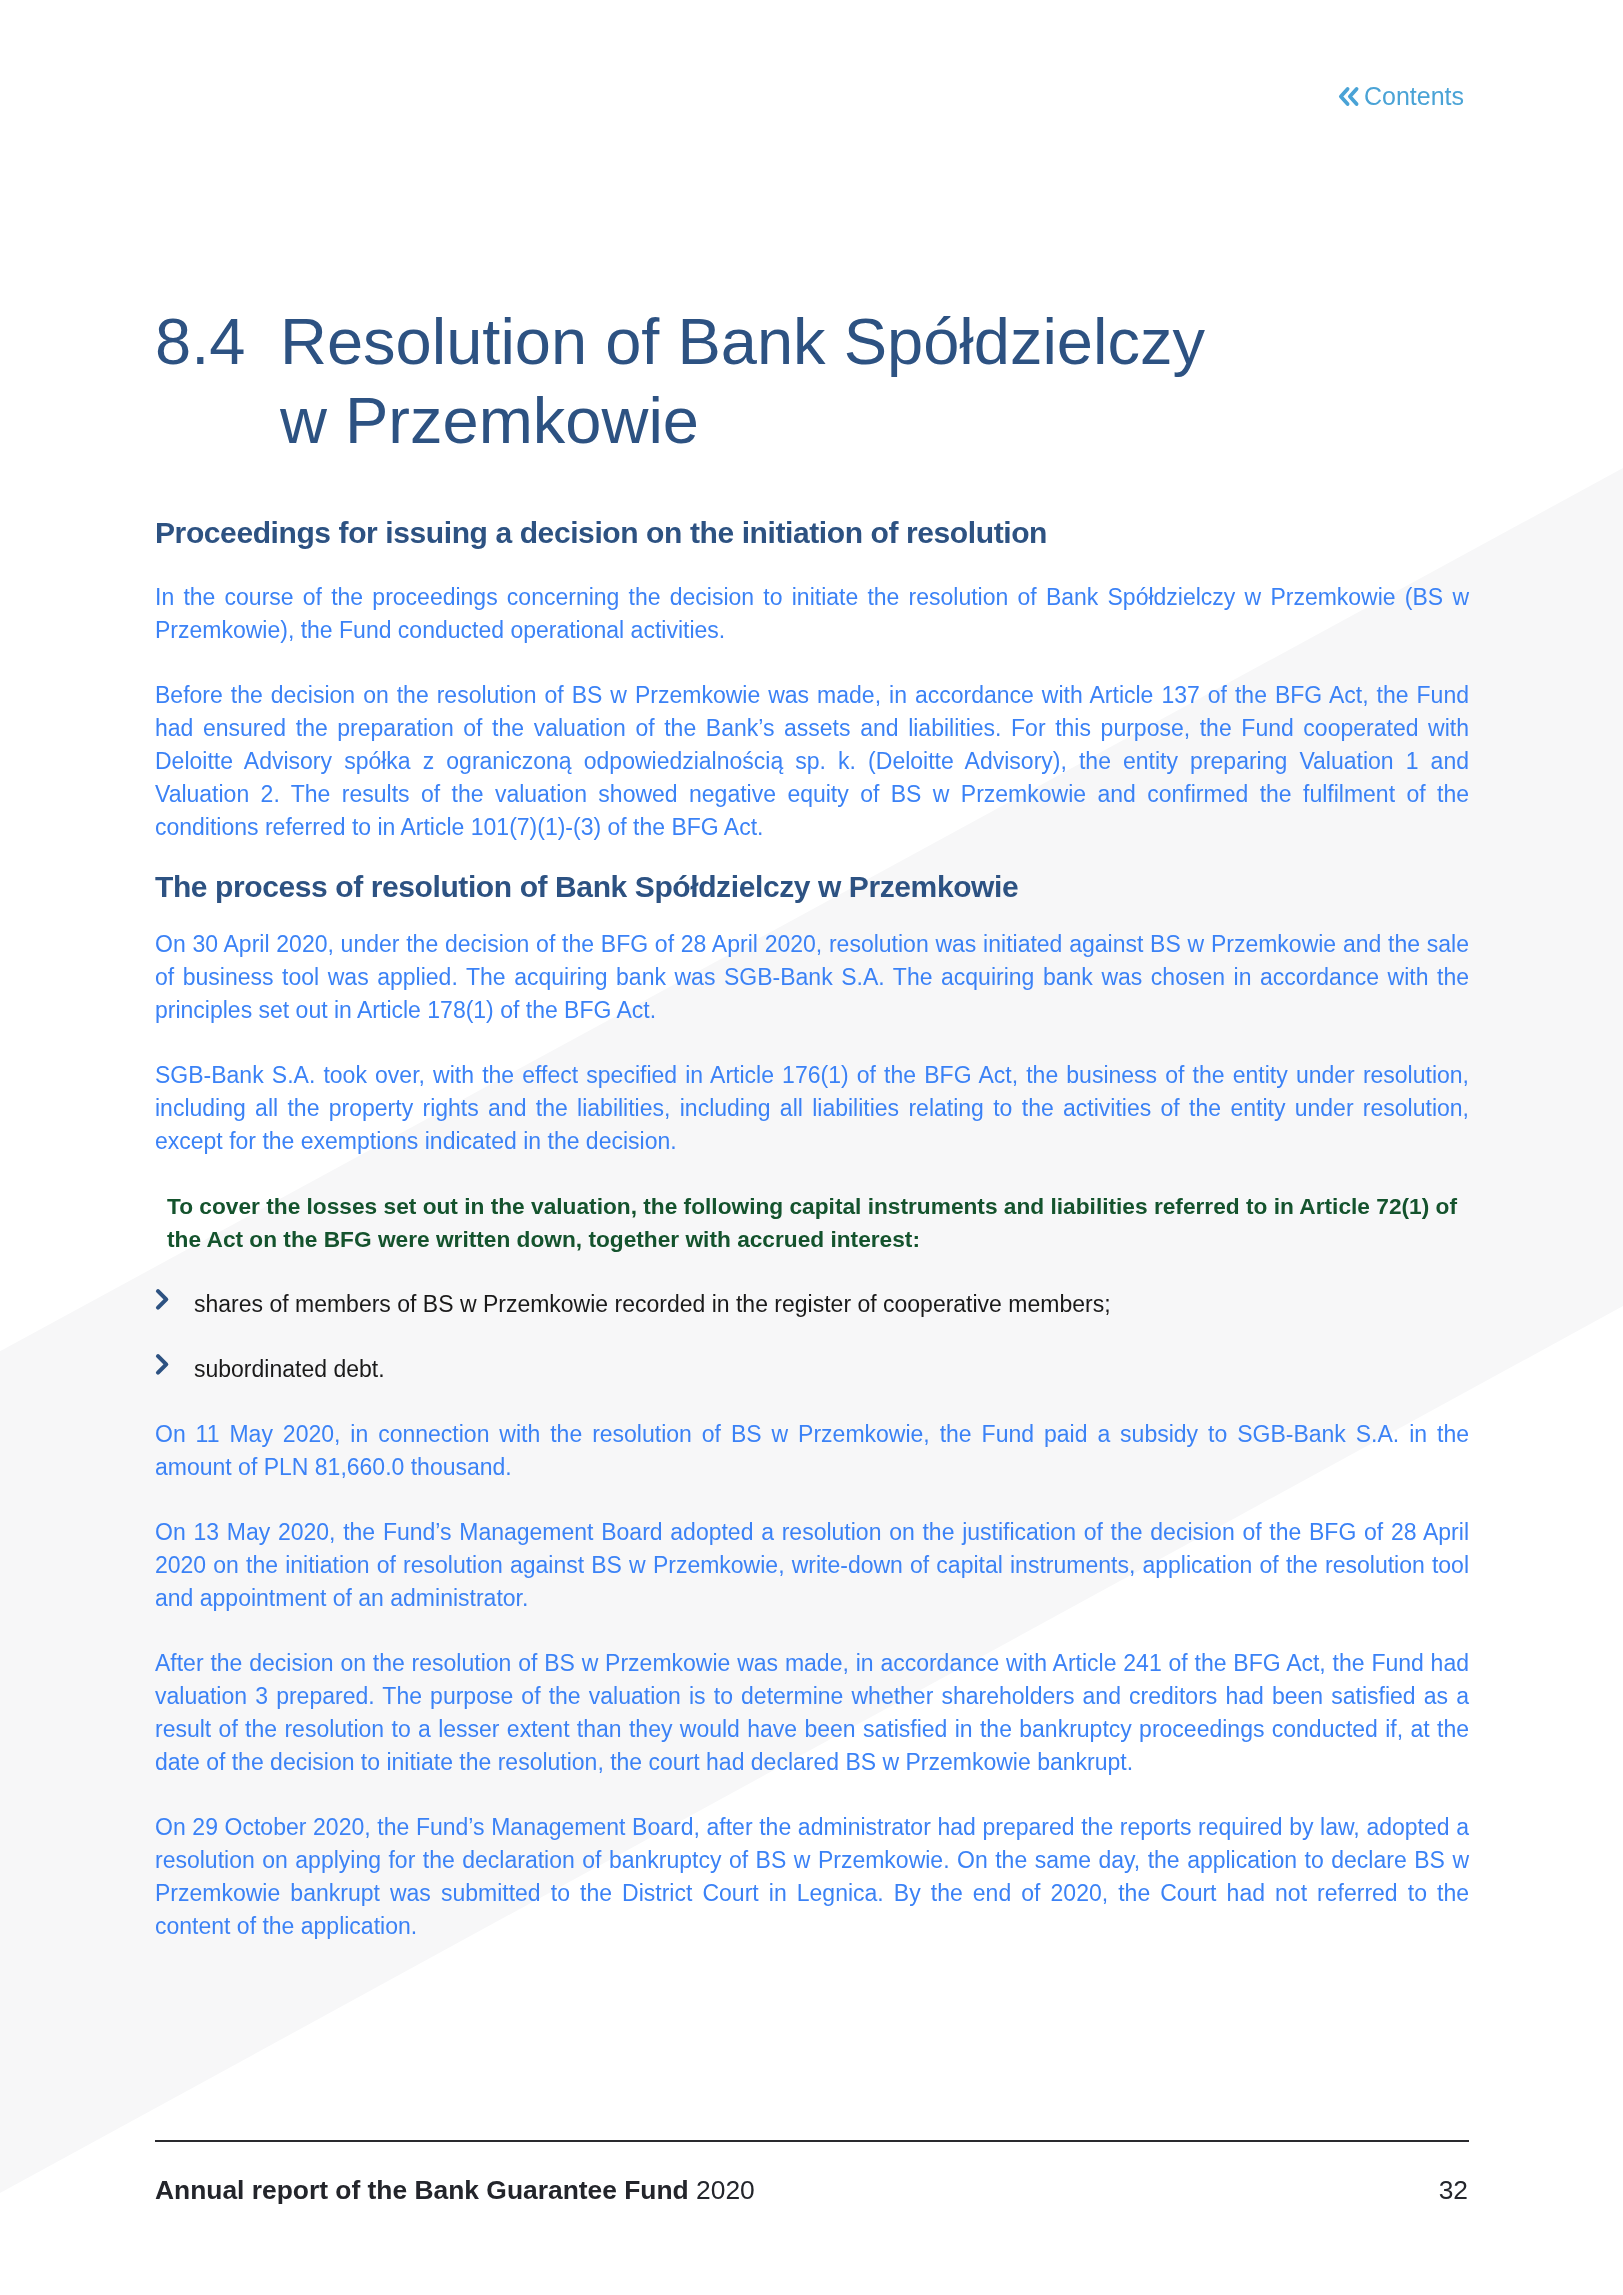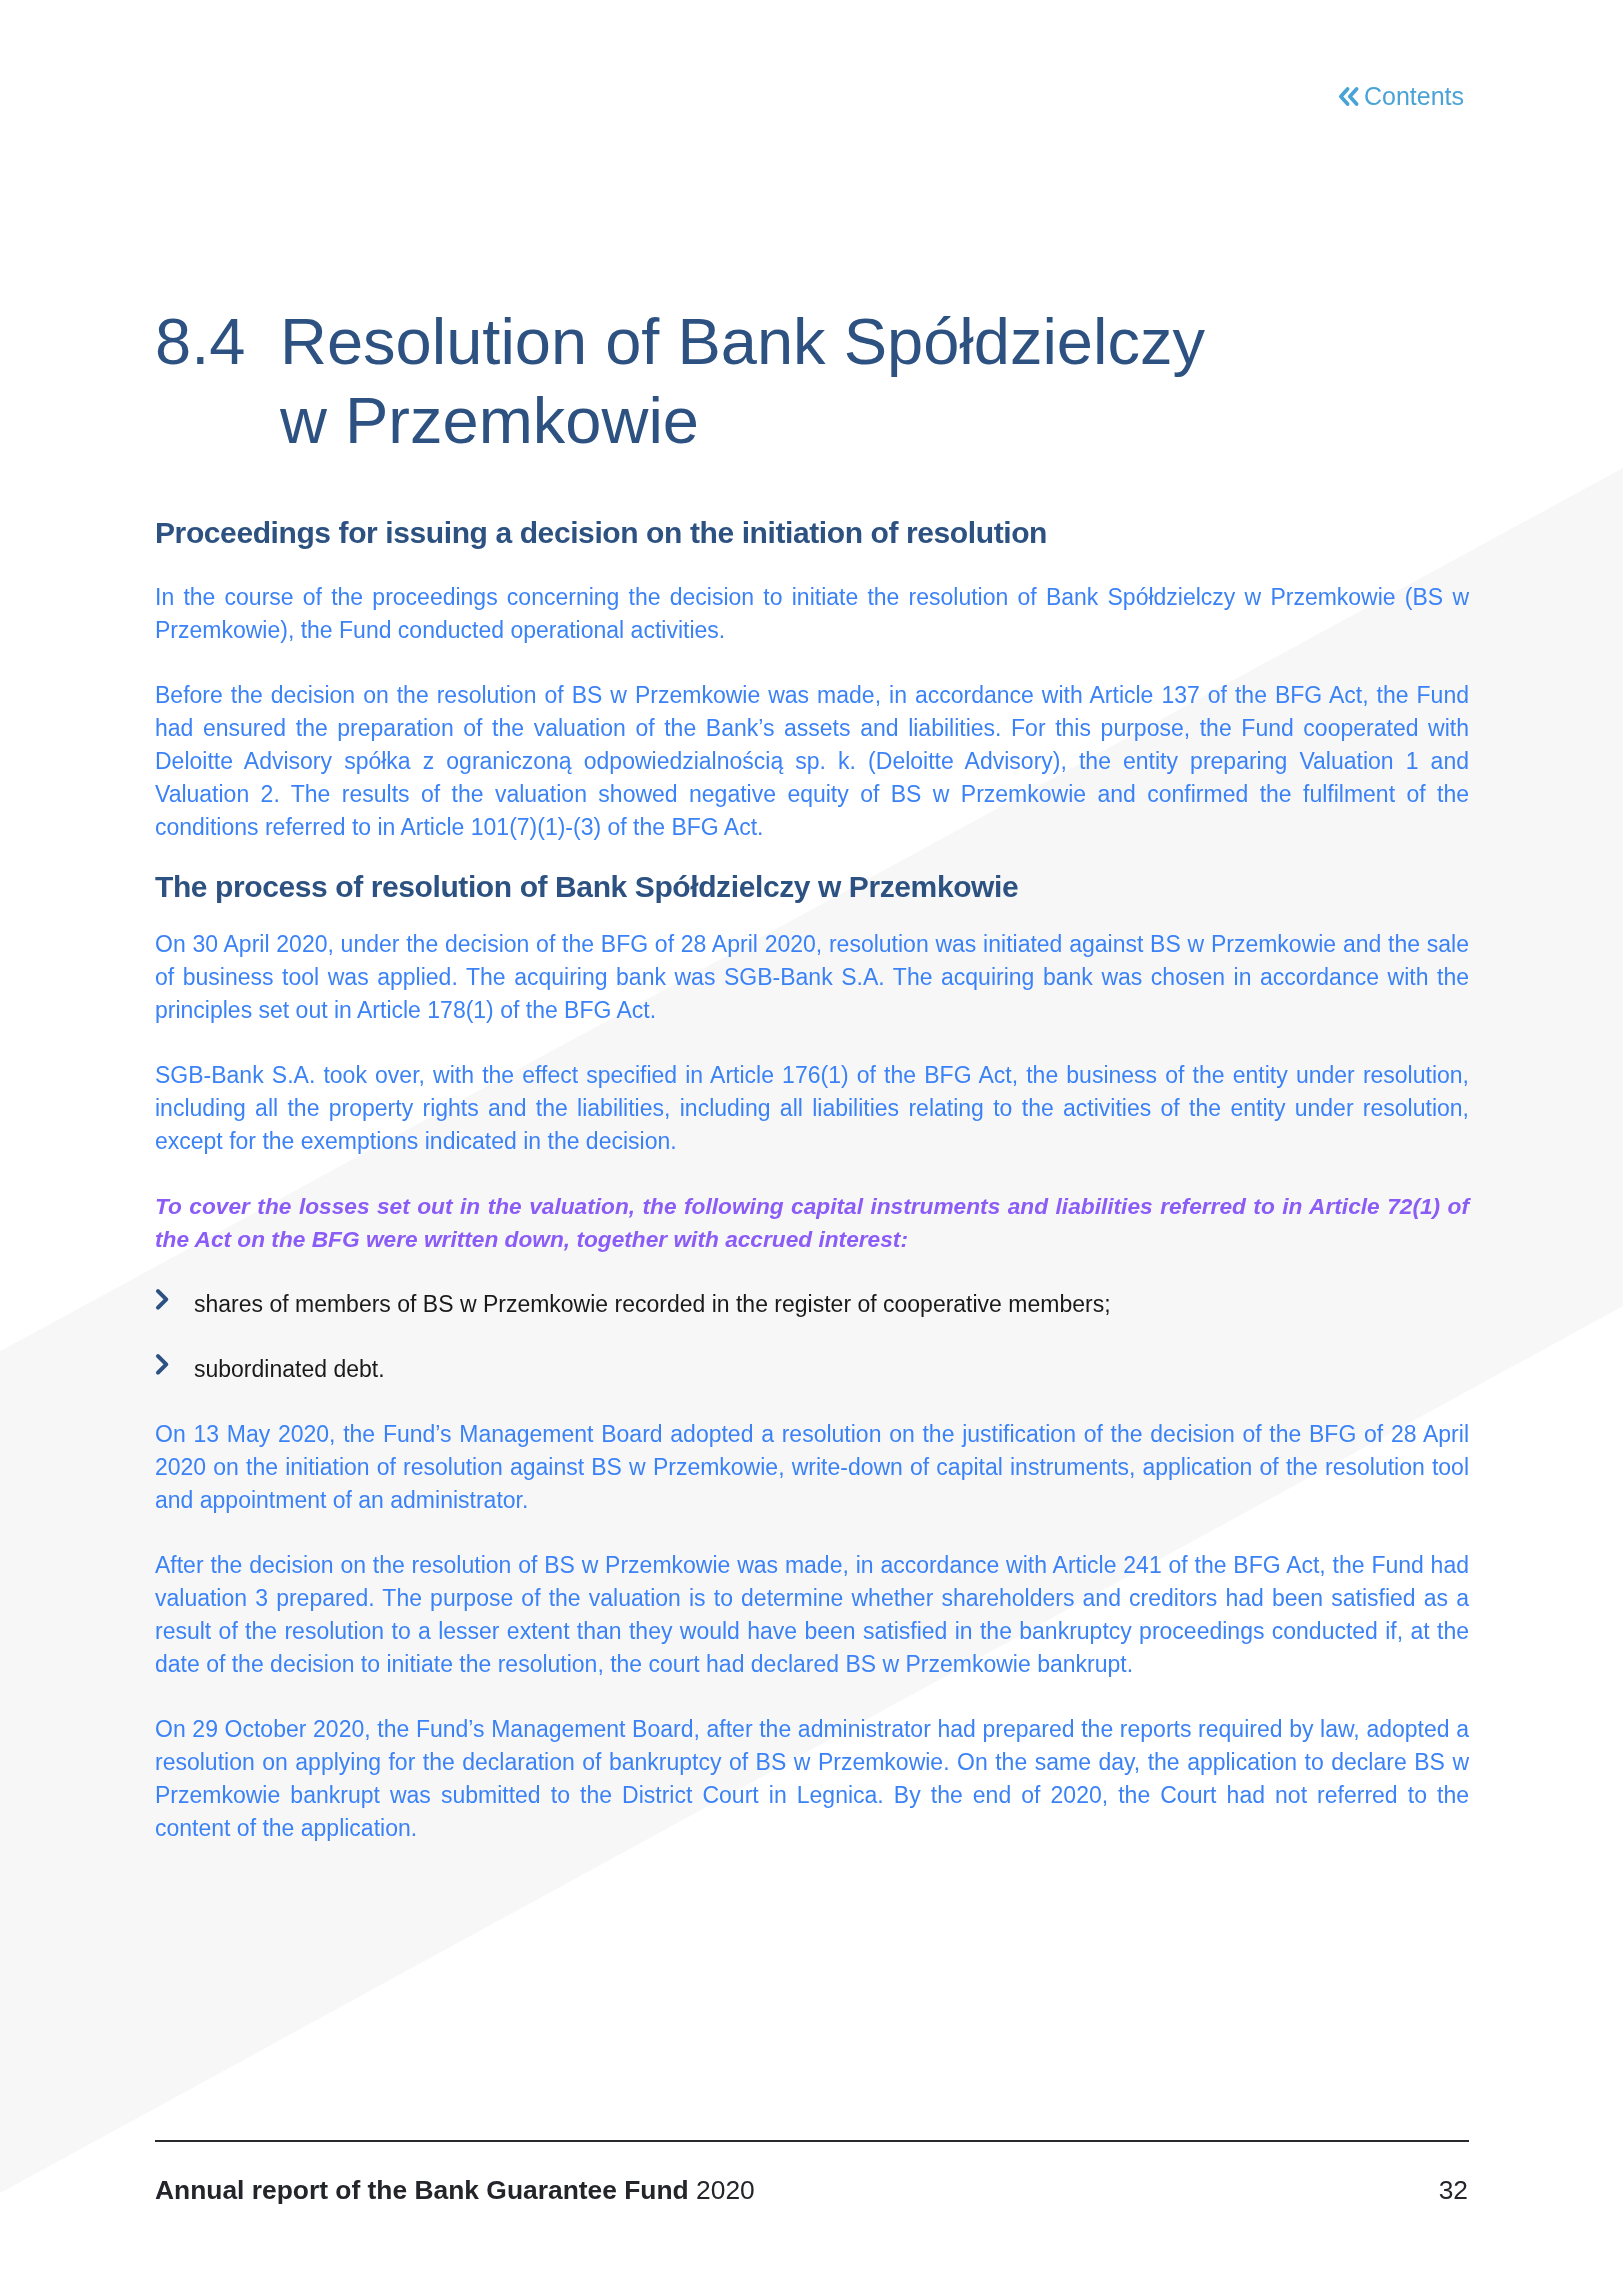--- a/index.html
+++ b/index.html
@@ -29,21 +29,21 @@
   .chapter-title .txt { flex: 1; }
   .content { position: absolute; left: 155px; top: 513px; width: 1314px; }
   h2.sub {
     color: #2d5282; font-size: 30px; line-height: 39px; font-weight: bold;
     margin: 0; letter-spacing: -0.4px;
   }
   p.body {
     font-size: 23px; line-height: 33px; margin: 0; text-align: justify;
     color: #3b82f6;
   }
-  p.emph { color: #8b5cf6; font-weight: bold; font-size: 22.7px; line-height: 33px; margin: 0; text-align: justify; font-style: italic; }
+  p.emph { color: #14532d; font-weight: bold; font-size: 22.7px; line-height: 33px; margin: 12px; text-align: justify; }
   .bullet { display: flex; align-items: flex-start; font-size: 23px; line-height: 33px; }
   .bullet .b-icon { width: 39px; flex: none; display: flex; align-items: center; }
   .footer-rule {
     position: absolute; left: 155px; top: 2140px; width: 1314px; height: 2.3px; background: #2a2a2e;
   }
   .footer-title {
     position: absolute; left: 155px; top: 2175px; font-size: 26.4px; color: #23252b;
   }
   .footer-title b { font-weight: bold; }
   .page-number {
@@ -103,20 +103,21 @@
     </div>
     <div class="bullet" style="margin-top:32px">
       <span class="b-icon">
         <svg width="15" height="22.7" viewBox="0 0 20 30">
             <polyline points="4,4 15,15 4,26" fill="none" stroke="#2d5282" stroke-width="5.5" stroke-linecap="round" stroke-linejoin="round"></polyline>
           </svg>
       </span>
       <span>subordinated debt.</span>
     </div>
 
+    <p class="body" style="margin-top:32px">On 11 May 2020, in connection with the resolution of BS w Przemkowie, the Fund paid a subsidy to SGB-Bank S.A. in the amount of PLN 81,660.0 thousand.</p>
     <p class="body" style="margin-top:32px">On 13 May 2020, the Fund’s Management Board adopted a resolution on the justification of the decision of the BFG of 28 April 2020 on the initiation of resolution against BS w Przemkowie, write-down of capital instruments, application of the resolution tool and appointment of an administrator.</p>
     <p class="body" style="margin-top:32px">After the decision on the resolution of BS w Przemkowie was made, in accordance with Article 241 of the BFG Act, the Fund had valuation 3 prepared. The purpose of the valuation is to determine whether shareholders and creditors had been satisfied as a result of the resolution to a lesser extent than they would have been satisfied in the bankruptcy proceedings conducted if, at the date of the decision to initiate the resolution, the court had declared BS w Przemkowie bankrupt.</p>
     <p class="body" style="margin-top:32px">On 29 October 2020, the Fund’s Management Board, after the administrator had prepared the reports required by law, adopted a resolution on applying for the declaration of bankruptcy of BS w Przemkowie. On the same day, the application to declare BS w Przemkowie bankrupt was submitted to the District Court in Legnica. By the end of 2020, the Court had not referred to the content of the application.</p>
   </div>
 
   <div class="footer-rule"></div>
   <div class="footer-title">
     <b>Annual report of the Bank Guarantee Fund</b>
     <span>2020</span>
   </div>

